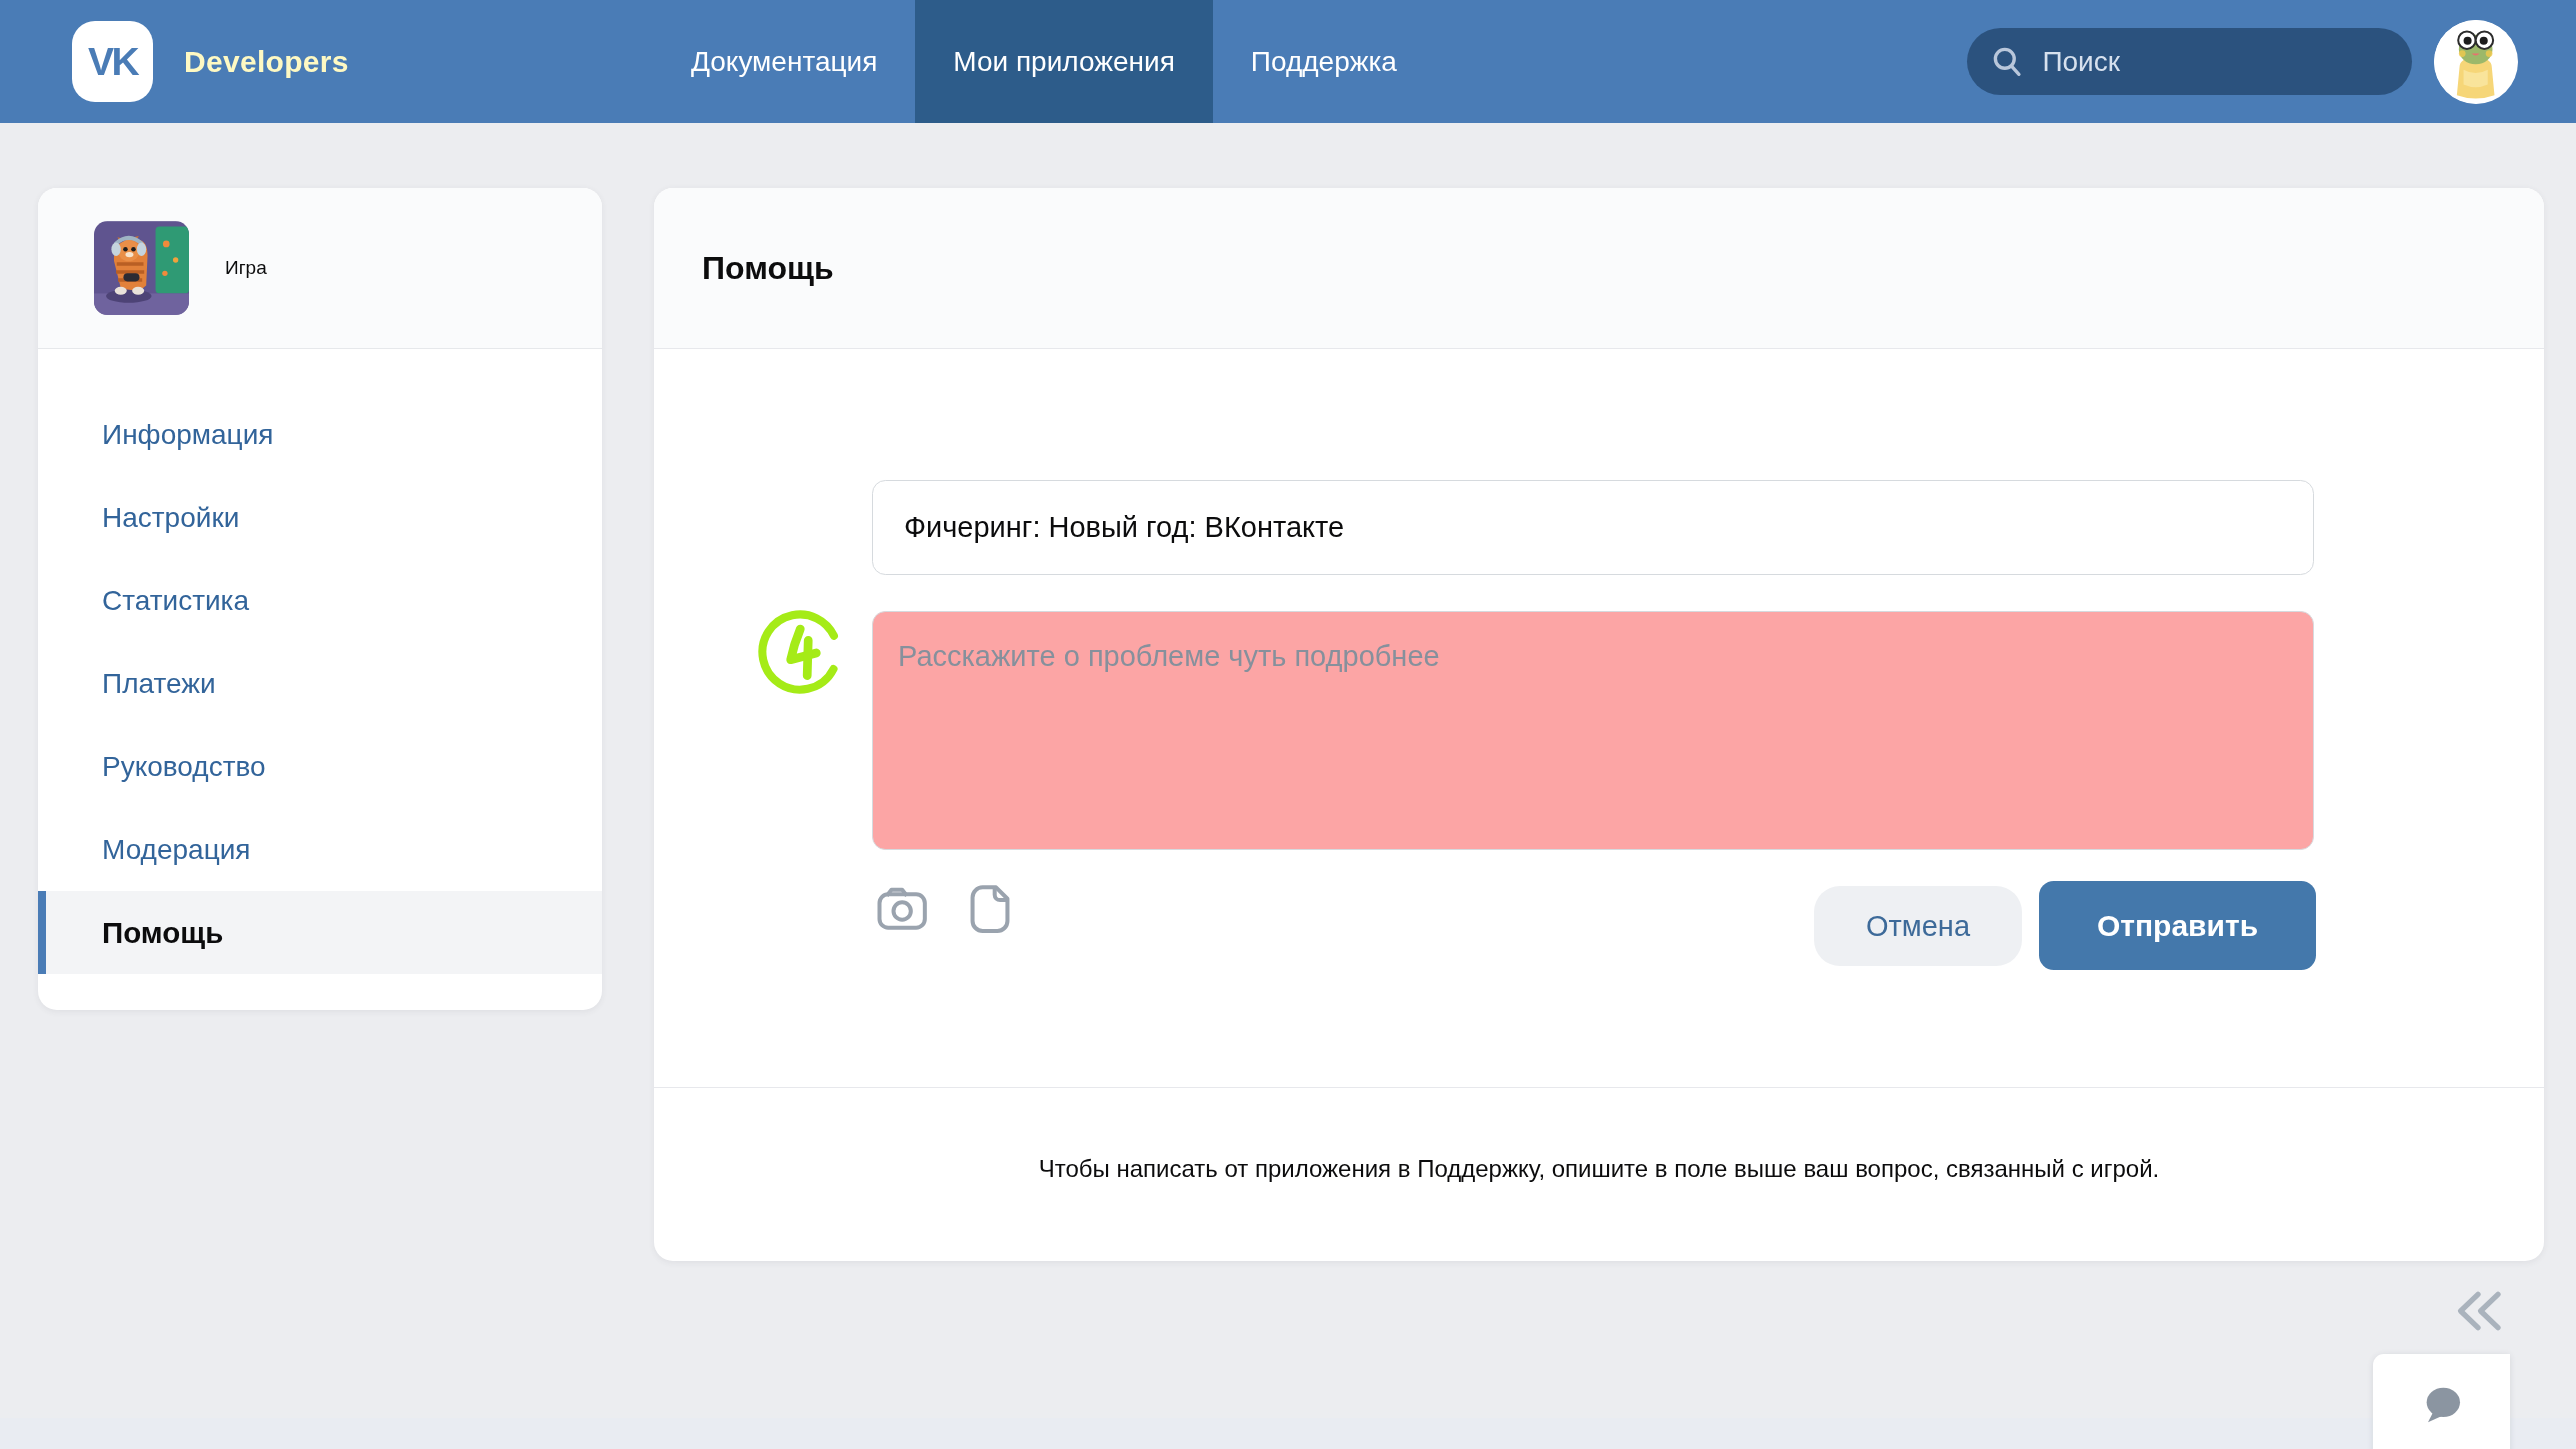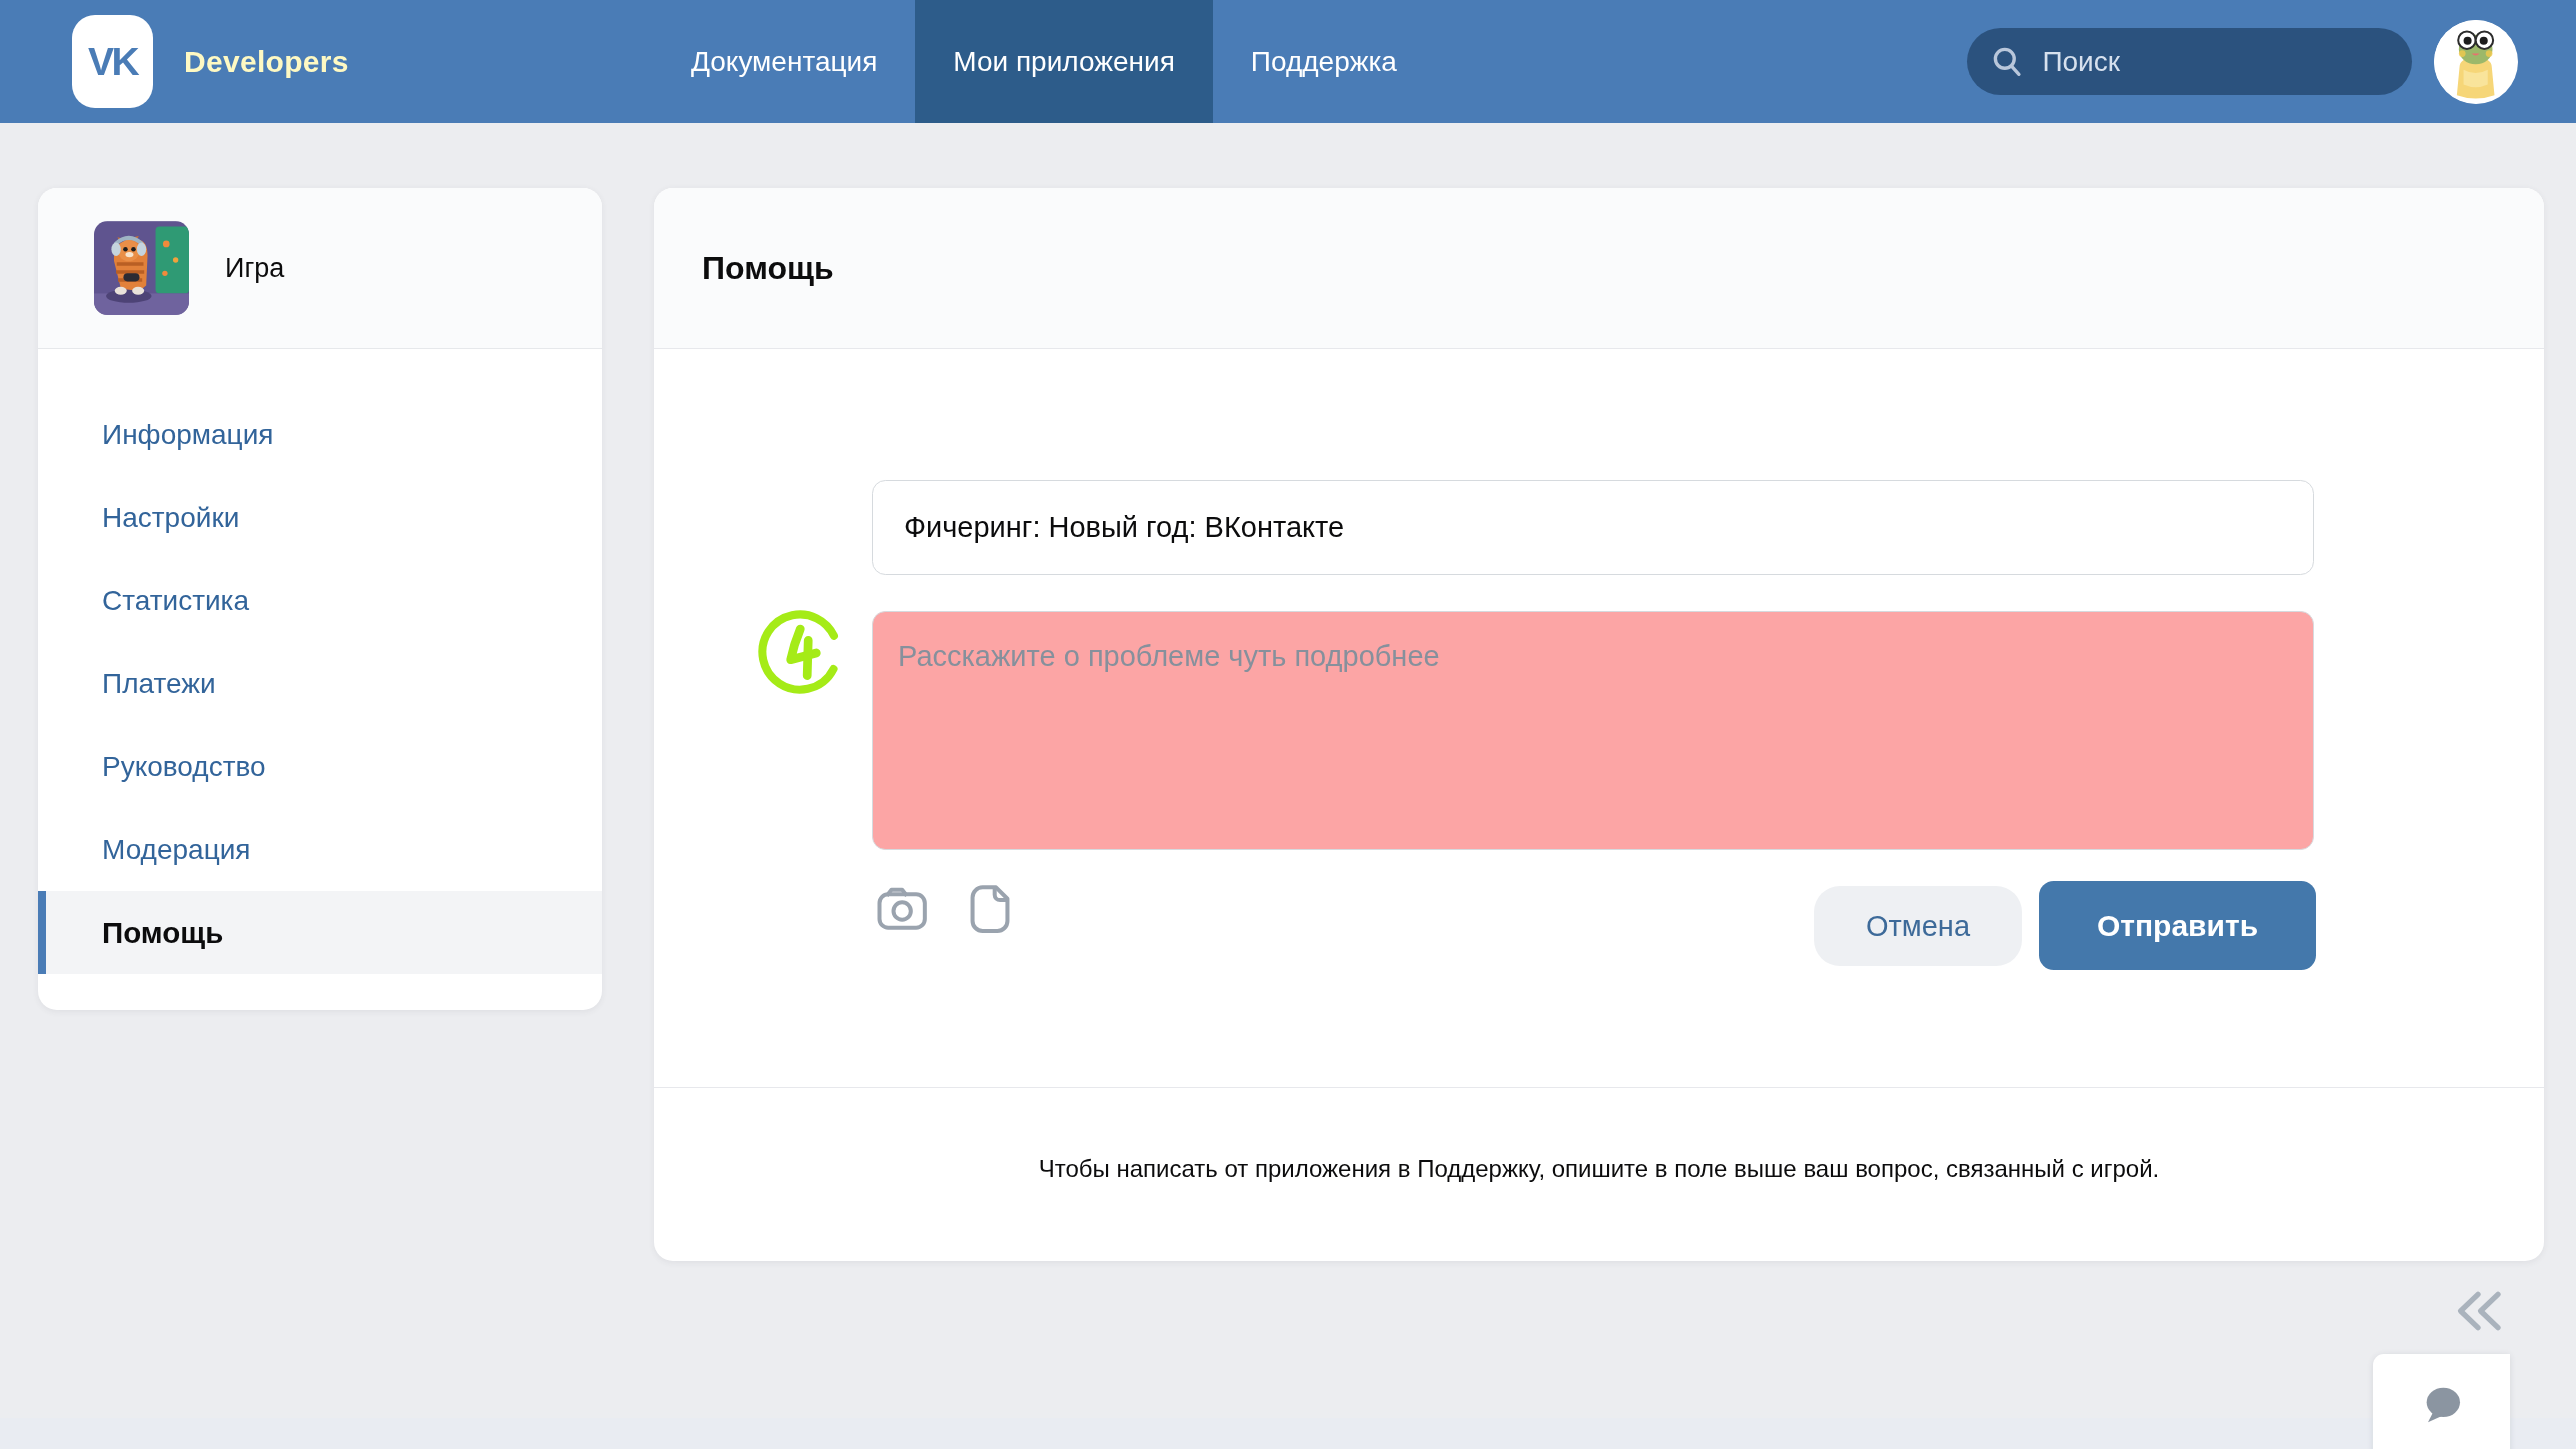--- a/index.html
+++ b/index.html
@@ -11,21 +11,21 @@
     color:#0c0c0d;
   }
 
   
   .topbar {
     position:absolute; left:0; top:0; width:2576px; height:123px;
     background:#4a7cb6; display:flex; align-items:center;
   }
   .brand-cluster { position:absolute; left:72px; top:0; height:123px; display:flex; align-items:center; }
   .vk-logo {
-    width:81px; height:93px; background:#ffffff; border-radius:23px;
+    width:81px; height:81px; background:#ffffff; border-radius:23px;
     display:flex; align-items:center; justify-content:center;
   }
   .vk-logo span { font-size:39px; font-weight:bold; letter-spacing:-2.7px; color:#4a7cb6; }
   .brand-text { margin-left:31px; color:#fef9c3; font-size:30px; font-weight:bold; letter-spacing:0.3px; }
 
   .topnav { position:absolute; left:653px; top:0; height:123px; display:flex; }
   .topnav-item {
     height:123px; display:flex; align-items:center; padding:0 38px;
     color:#ffffff; font-size:28px; cursor:pointer; white-space:nowrap;
   }
@@ -52,21 +52,21 @@
   .card {
     position:absolute; background:#ffffff; border-radius:19px;
     box-shadow:0 1.3px 6.7px rgba(50,60,75,.07); overflow:hidden;
   }
   .sidebar { left:38px; top:188px; width:564px; height:822px; }
   .sidebar-header {
     height:161px; background:#fafbfc; border-bottom:1.3px solid #e6e8eb;
     display:flex; align-items:center; padding-left:56px;
   }
   .app-icon { width:95px; height:94px; border-radius:13.4px; overflow:hidden; flex:0 0 auto; }
-  .app-title { margin-left:36px; font-size:27px; color:#0c0c0d; }
+  .app-title { margin-left:36px; font-size:19px; color:#0c0c0d; }
 
   .sidebar-menu { padding-top:44px; }
   .menu-item {
     position:relative; height:83px; display:flex; align-items:center;
     padding-left:64px; font-size:28px; color:#32649a; cursor:pointer;
   }
   .menu-item.active { background:#f3f4f6; color:#0c0c0d; font-weight:bold; font-size:29.5px; }
   .menu-item.active::before {
     content:""; position:absolute; left:0; top:0; bottom:0; width:8px; background:#4a7cb6;
   }

